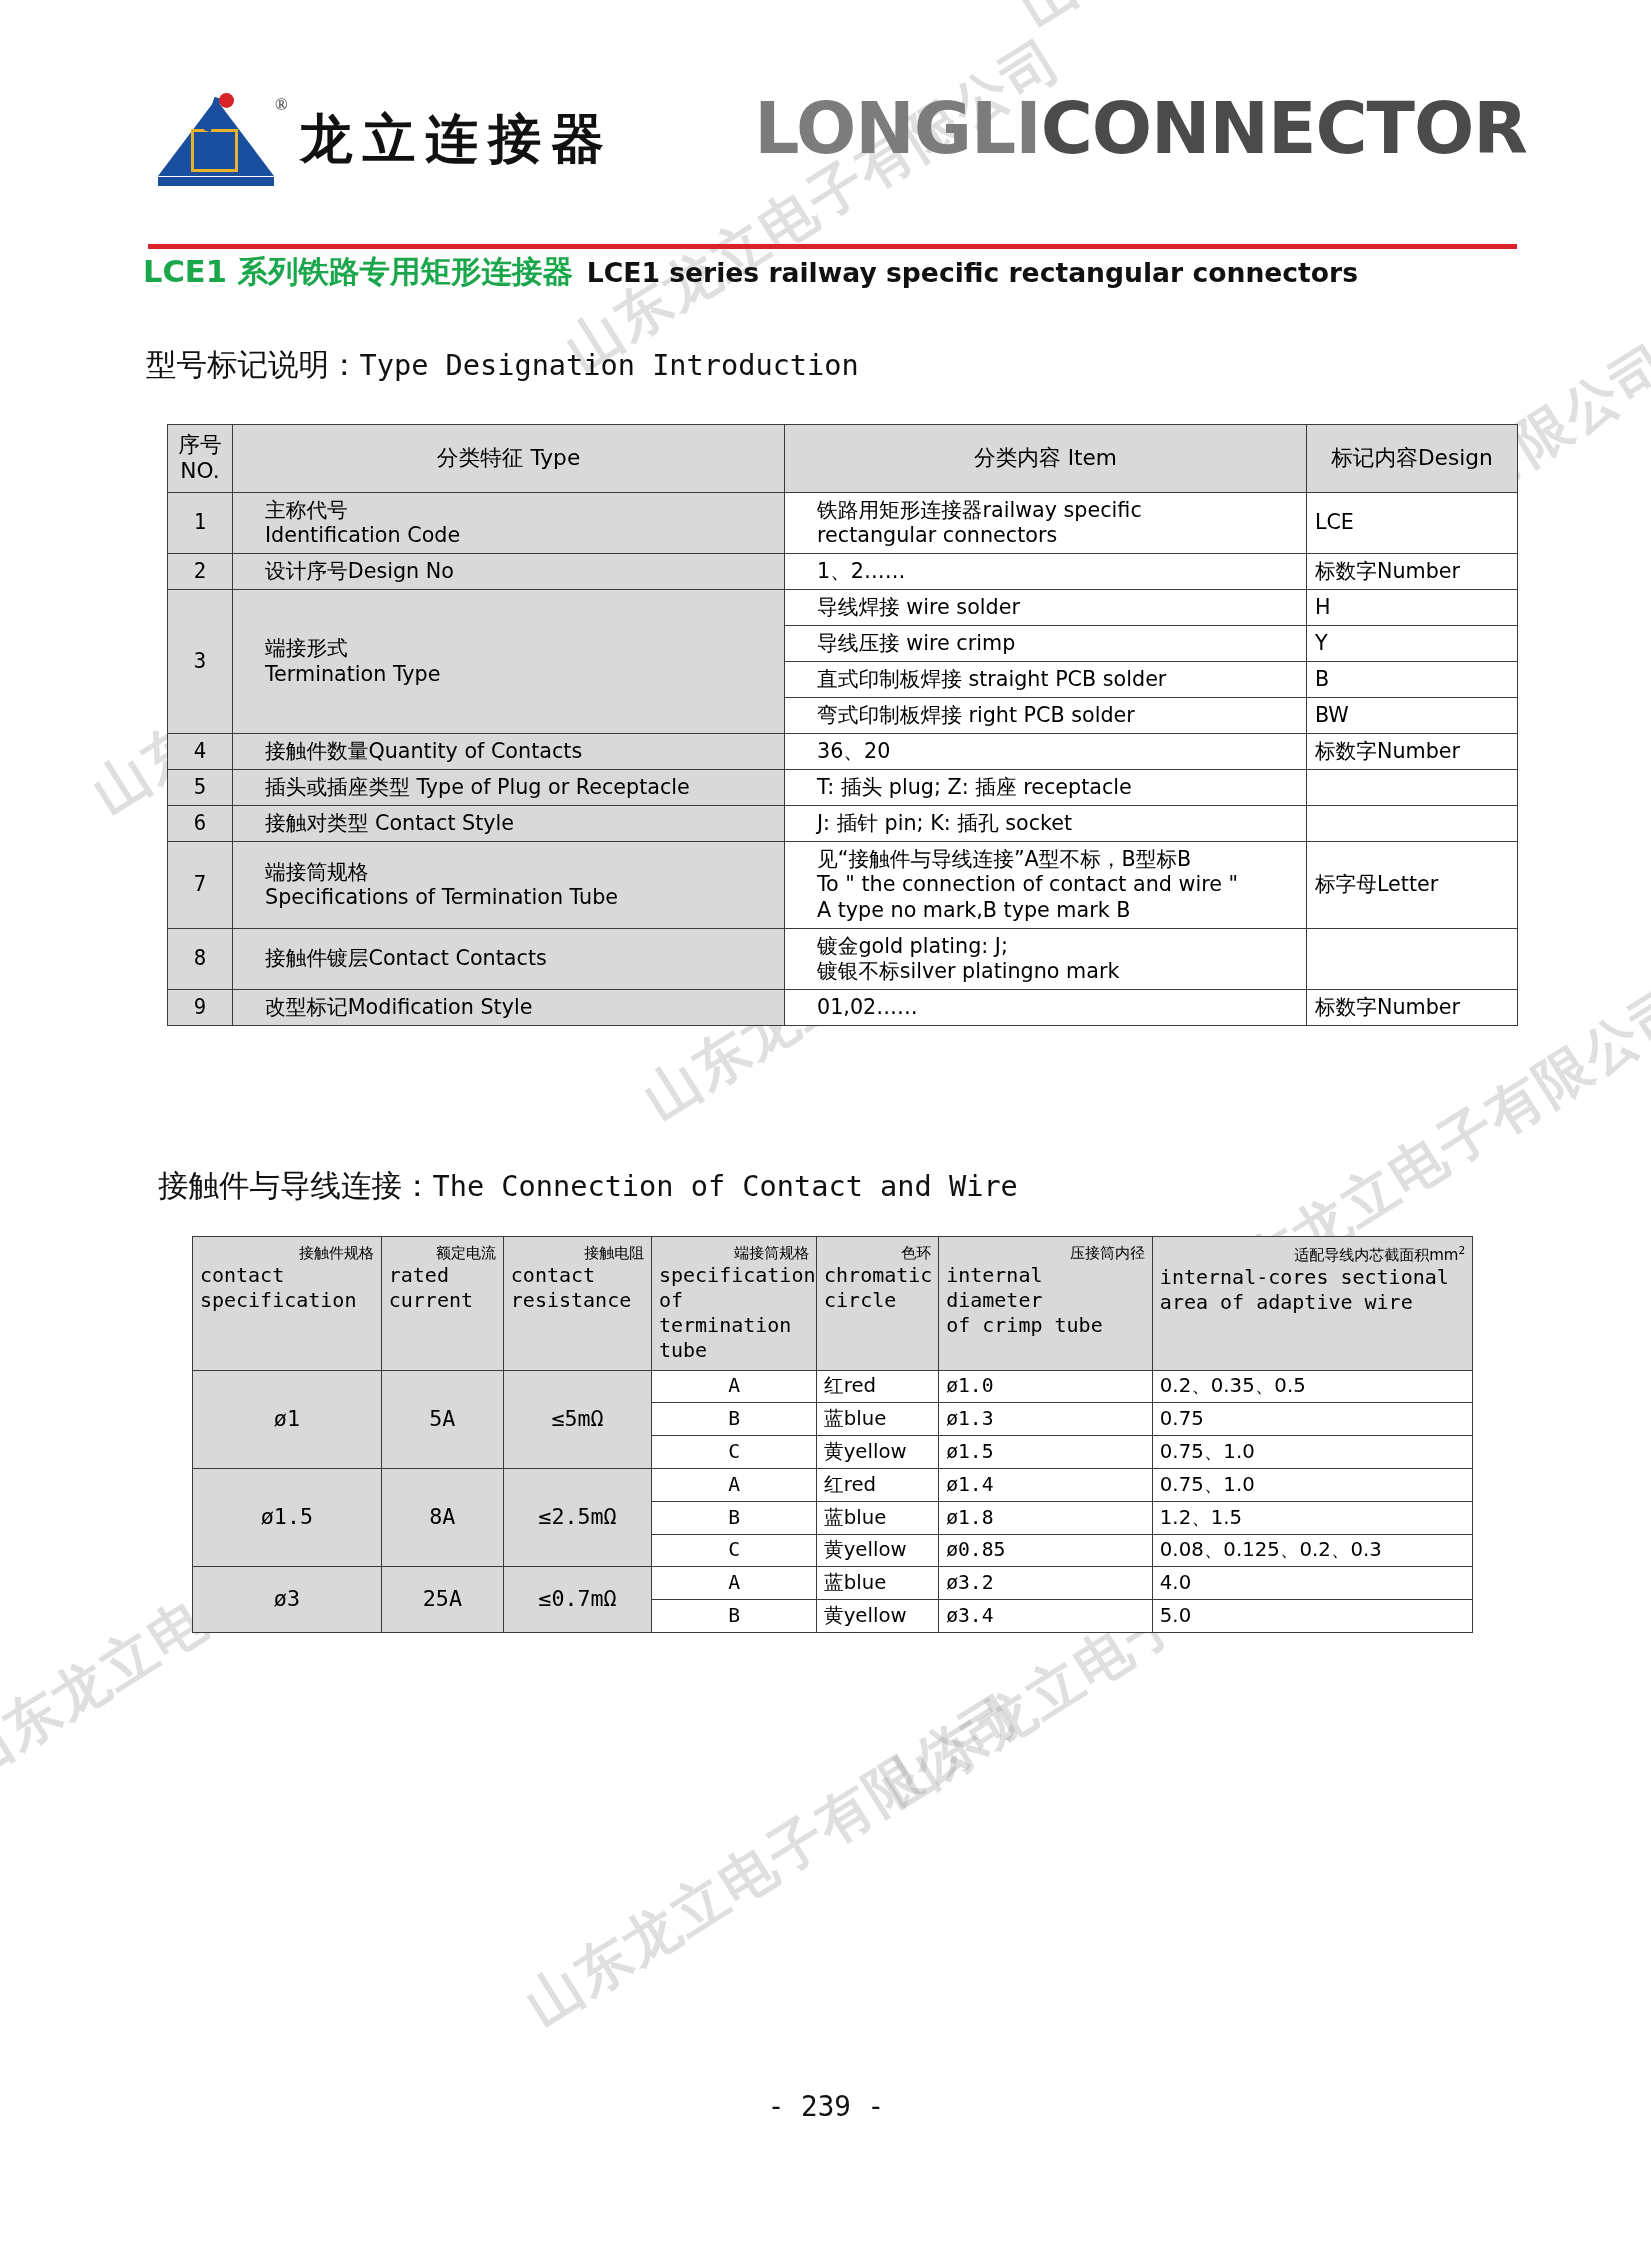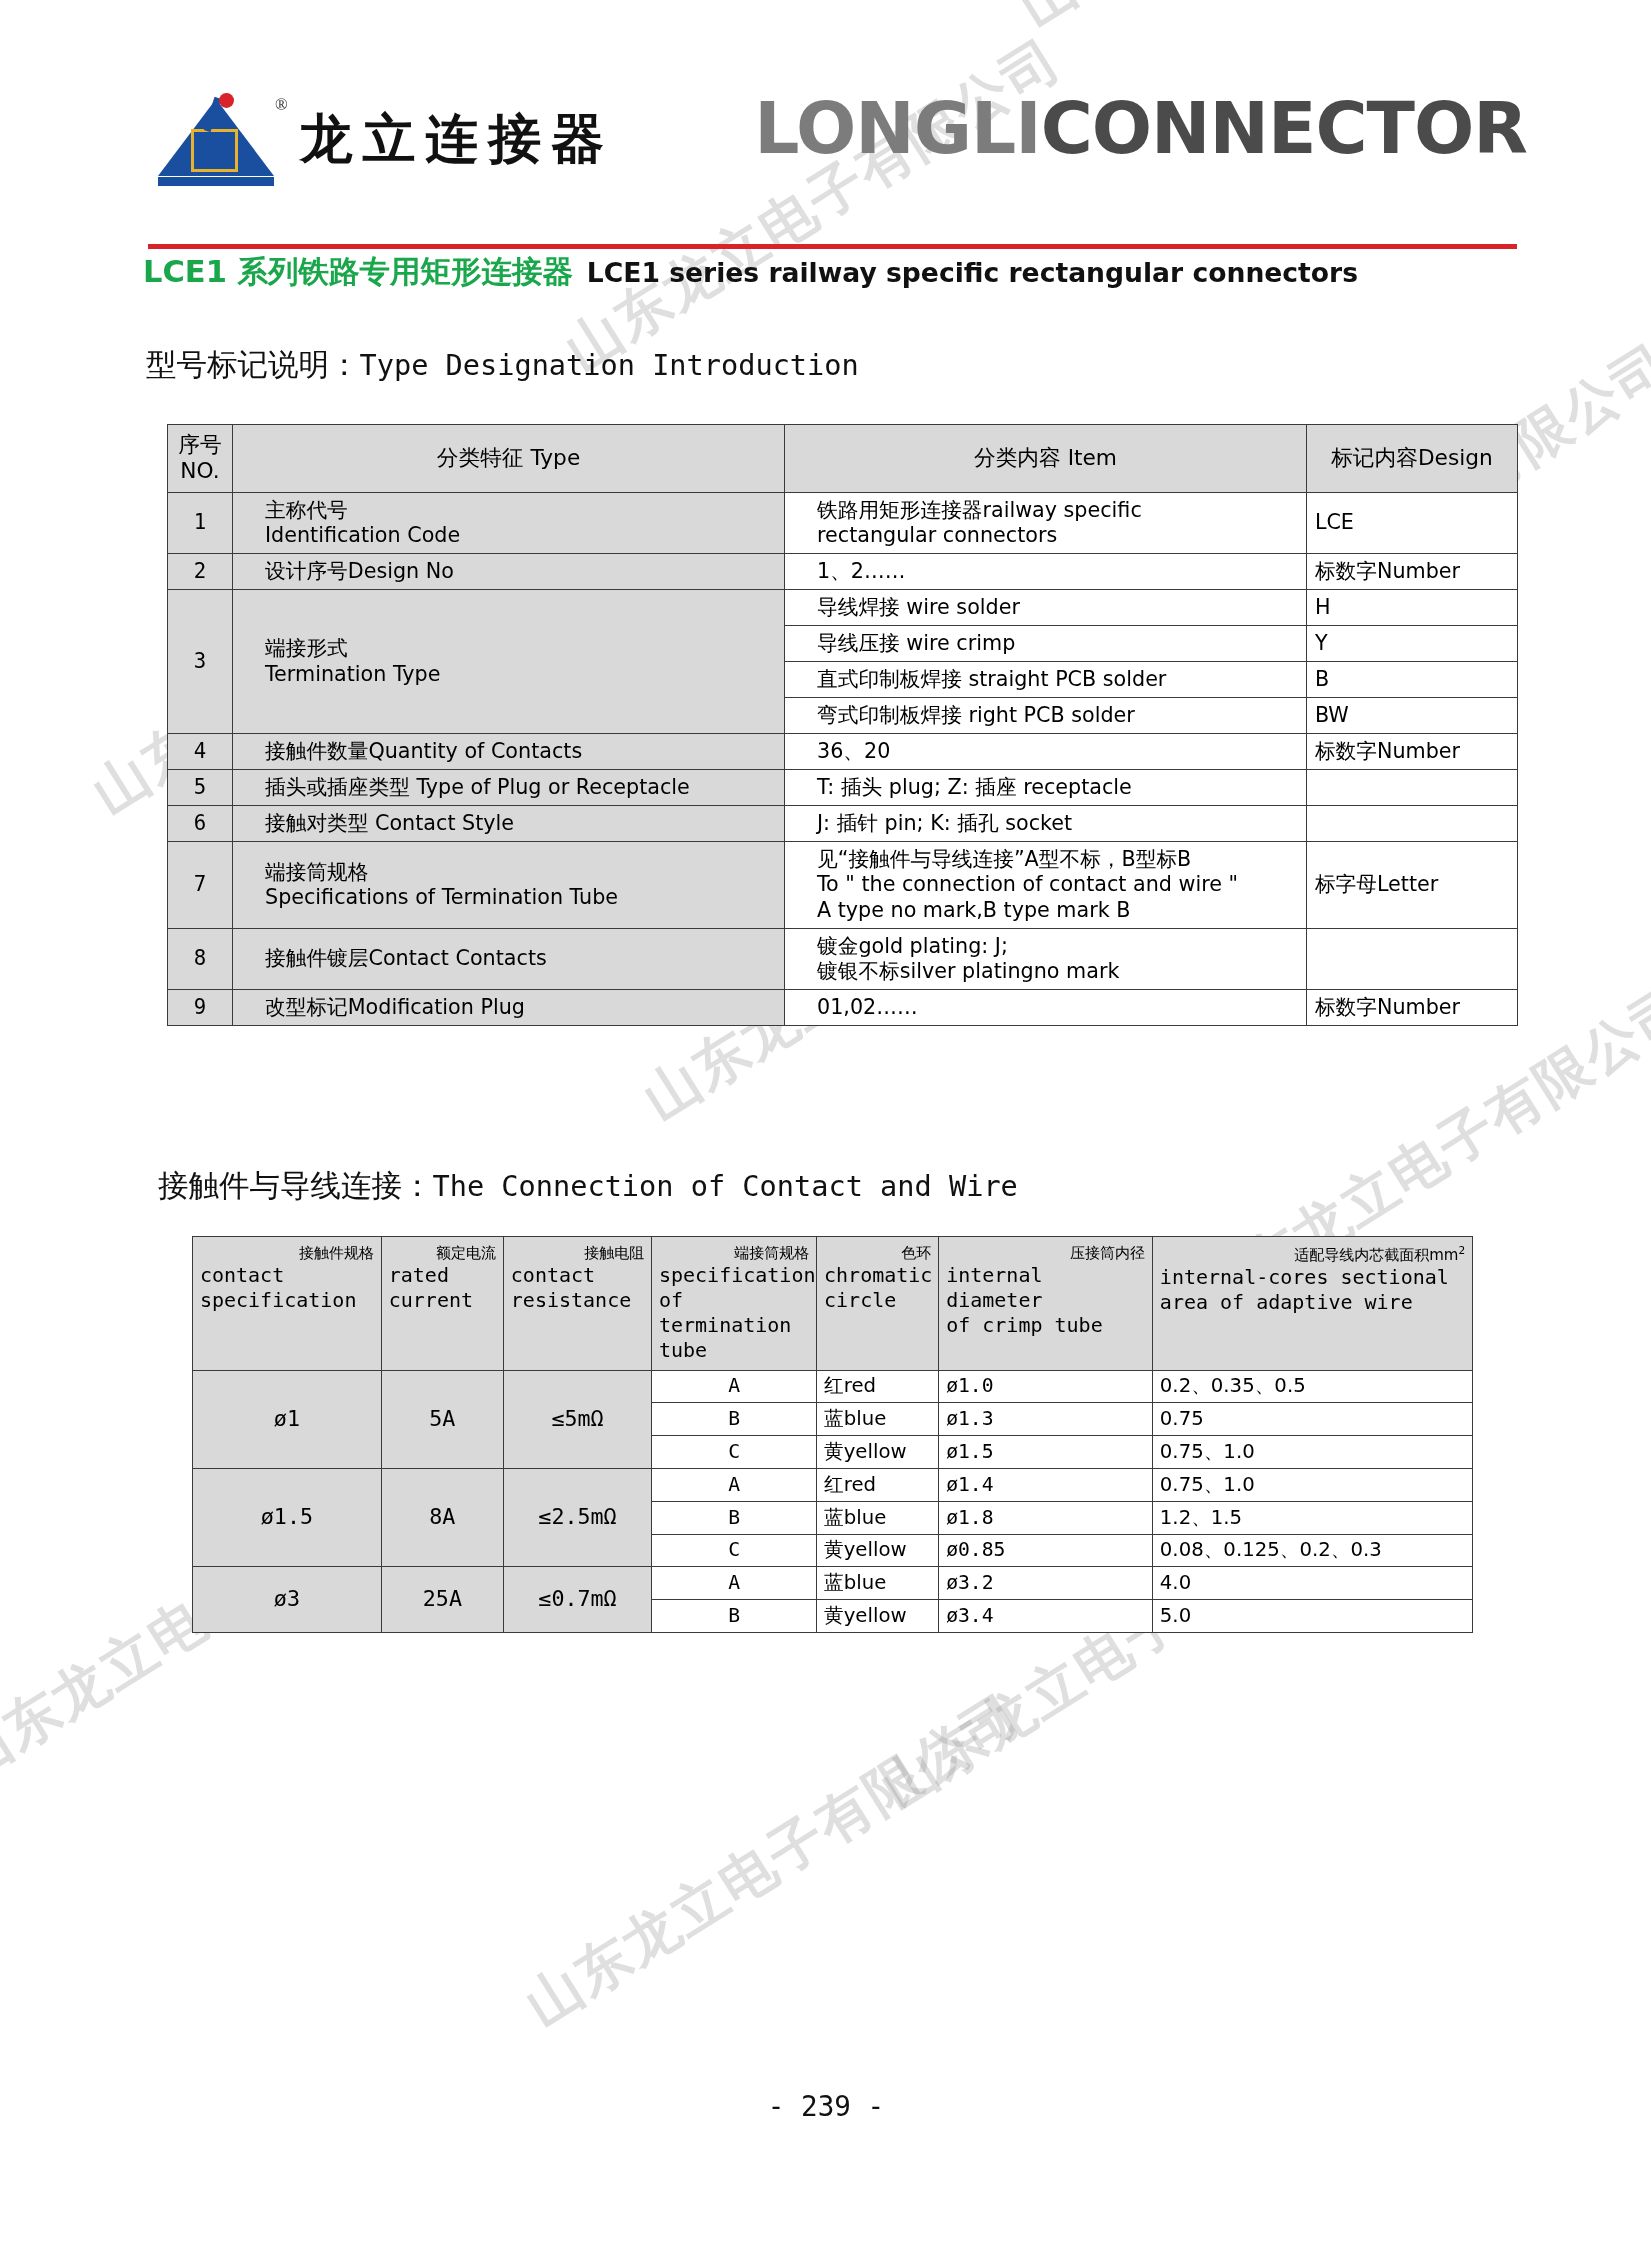--- a/index.html
+++ b/index.html
@@ -412,21 +412,21 @@
           <td class="design cn">标字母Letter</td>
         </tr>
         <tr>
           <td class="no" rowspan="1">8</td>
           <td class="feat cn" rowspan="1">接触件镀层Contact Contacts</td>
           <td class="item cn">镀金gold plating: J;<br>镀银不标silver platingno mark</td>
           <td class="design cn"></td>
         </tr>
         <tr>
           <td class="no" rowspan="1">9</td>
-          <td class="feat cn" rowspan="1">改型标记Modification Plug</td>
+          <td class="feat cn" rowspan="1">改型标记Modification Style</td>
           <td class="item cn">01,02……</td>
           <td class="design cn">标数字Number</td>
         </tr>
       </tbody>
   </table>
 
   <div class="subtitle2">
     <span>接触件与导线连接：</span><span class="mono">The Connection of Contact and Wire</span>
   </div>
 

